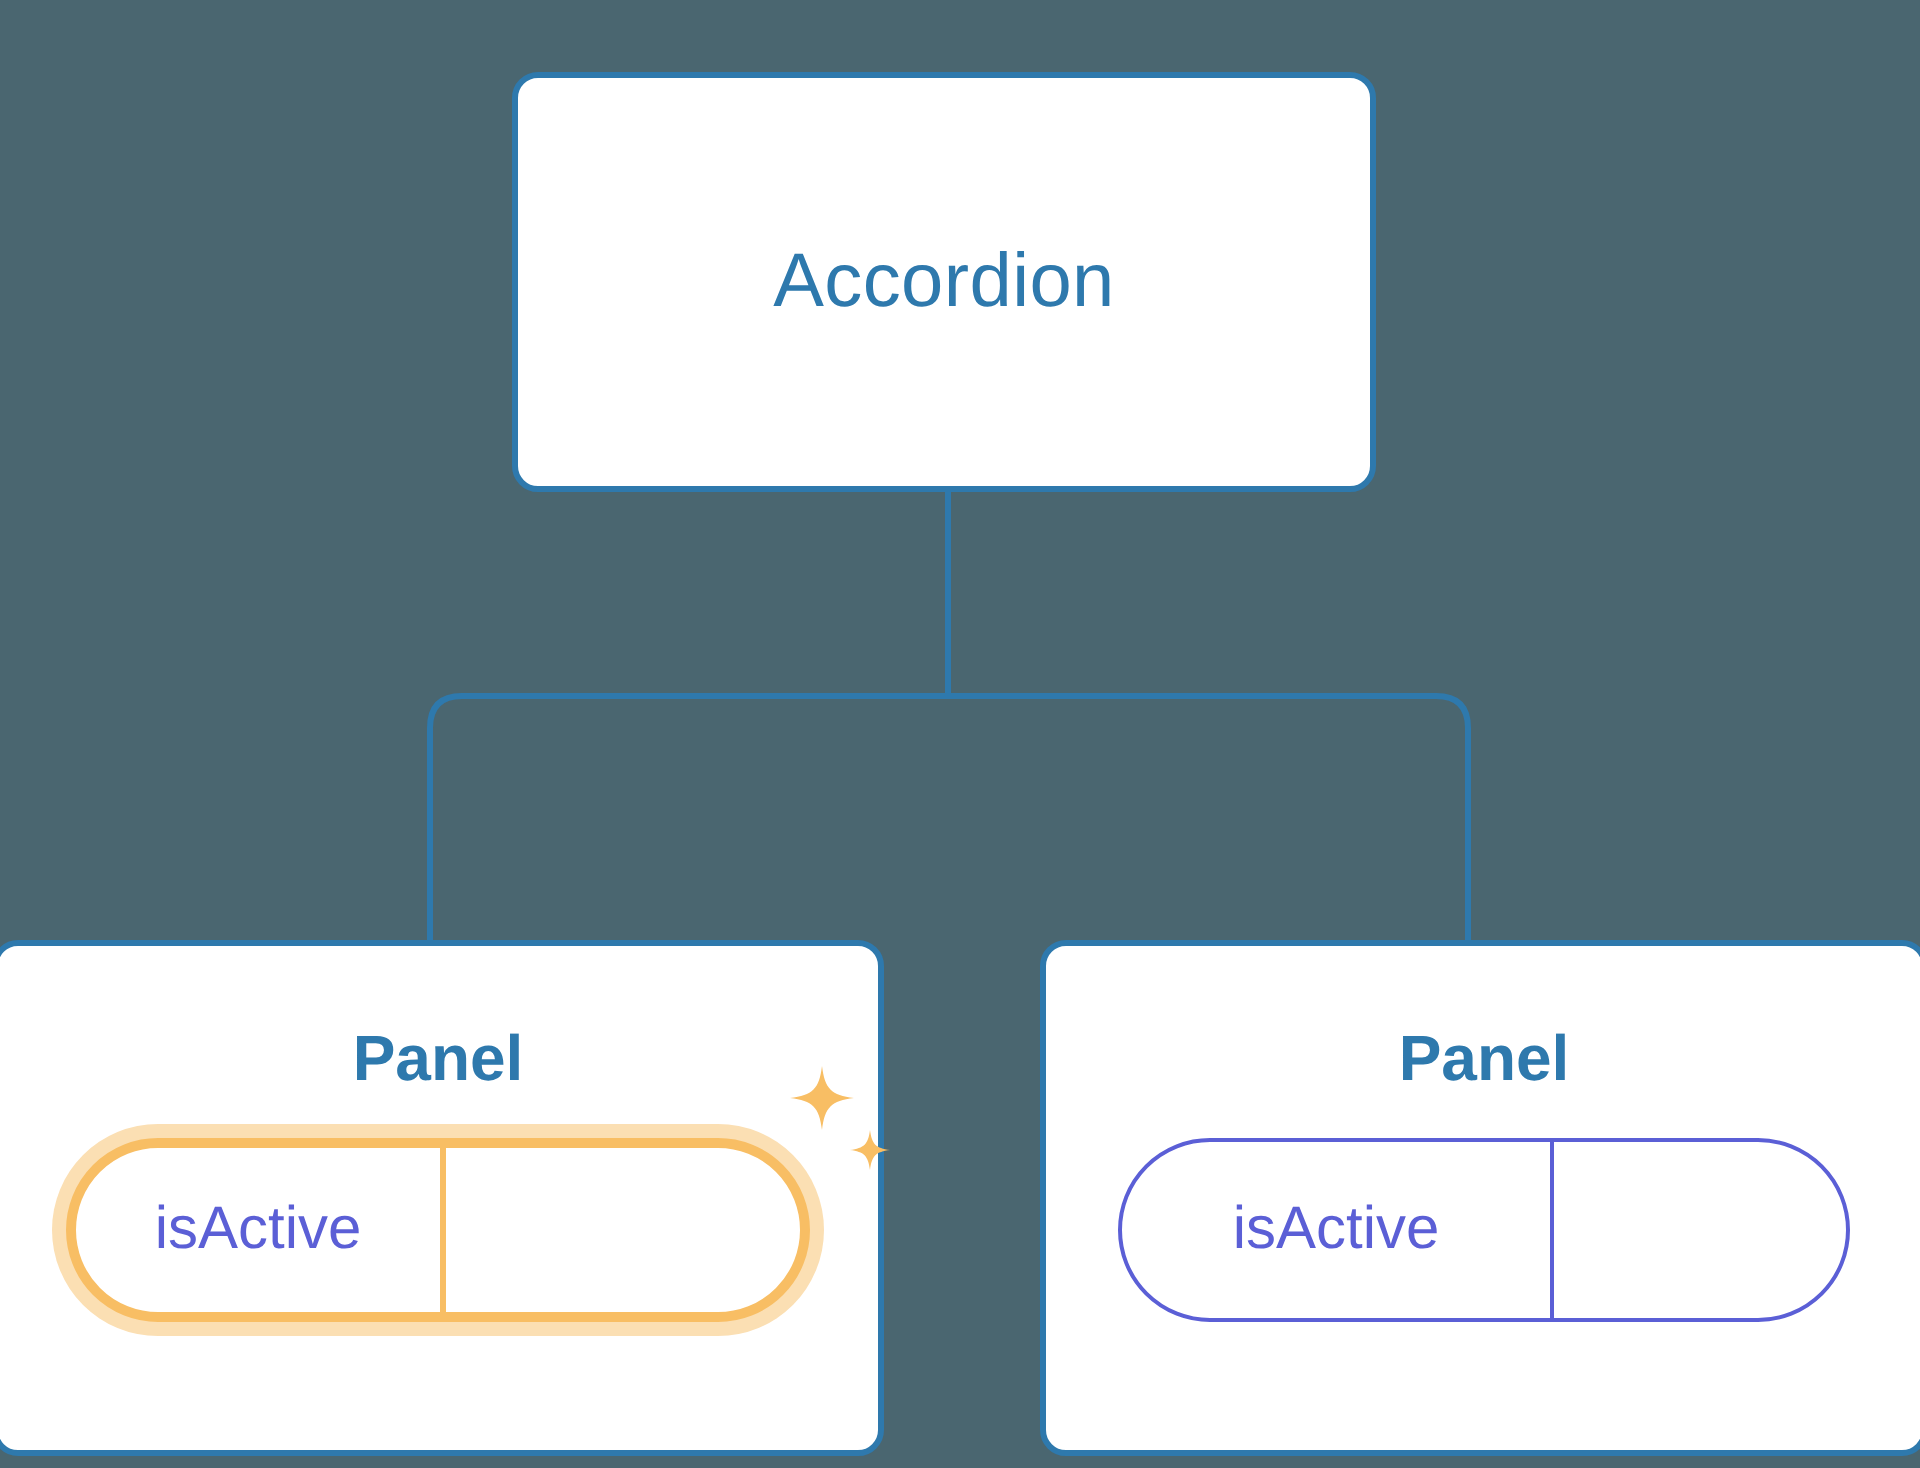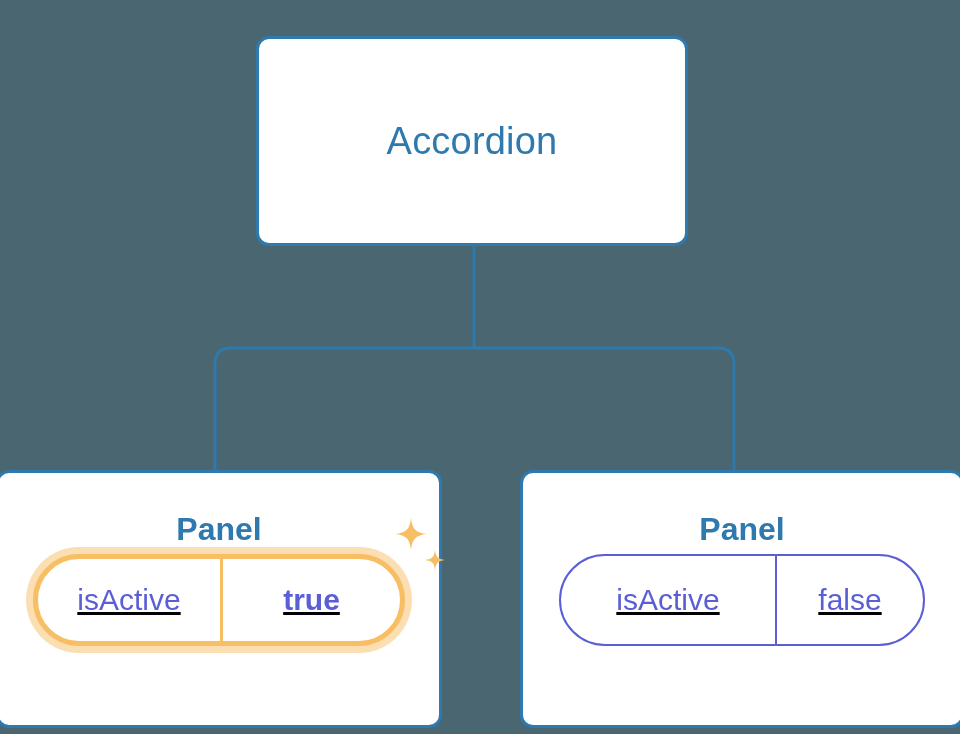--- a/index.html
+++ b/index.html
@@ -74,22 +74,21 @@
   .node-title-panel {
     color: #2e79ad;
     font-size: 32px;
     font-weight: 700;
     line-height: 1;
   }
 
   
   .pill-wrap {
     position: relative;
-    margin-top: 9px;
-    text-decoration: underline;
+    margin-top: 24px;
   }
   .pill {
     display: flex;
     align-items: stretch;
     border-radius: 999px;
     background: #ffffff;
     box-sizing: border-box;
     height: 92px;
   }
   .pill-cell {
@@ -156,36 +155,34 @@
   <div class="node node-root">
     <div class="node-title-root">Accordion</div>
   </div>
 
   <div class="node node-panel node-panel-left">
     <div class="node-title-panel">Panel</div>
 
     <div class="pill-wrap">
       <div class="pill pill-highlight">
         <div class="pill-cell pill-key">isActive</div>
-        <div class="pill-cell pill-val">true</div>
       </div>
 
       <svg class="sparkles" viewBox="0 0 64 72" xmlns="http://www.w3.org/2000/svg">
 
         <path d="M22 4 C23.4 15.4 26.6 18.6 38 20 C26.6 21.4 23.4 24.6 22 36 C20.6 24.6 17.4 21.4 6 20 C17.4 18.6 20.6 15.4 22 4 Z" fill="#f8be64"></path>
 
         <path d="M46 36 C46.9 43.1 48.9 45.1 56 46 C48.9 46.9 46.9 48.9 46 56 C45.1 48.9 43.1 46.9 36 46 C43.1 45.1 45.1 43.1 46 36 Z" fill="#f8be64"></path>
       </svg>
     </div>
   </div>
 
   <div class="node node-panel node-panel-right">
     <div class="node-title-panel">Panel</div>
 
     <div class="pill-wrap">
       <div class="pill pill-plain">
         <div class="pill-cell pill-key">isActive</div>
-        <div class="pill-cell pill-val">false</div>
       </div>
     </div>
   </div>
 
 </div>
 
 </body></html>

